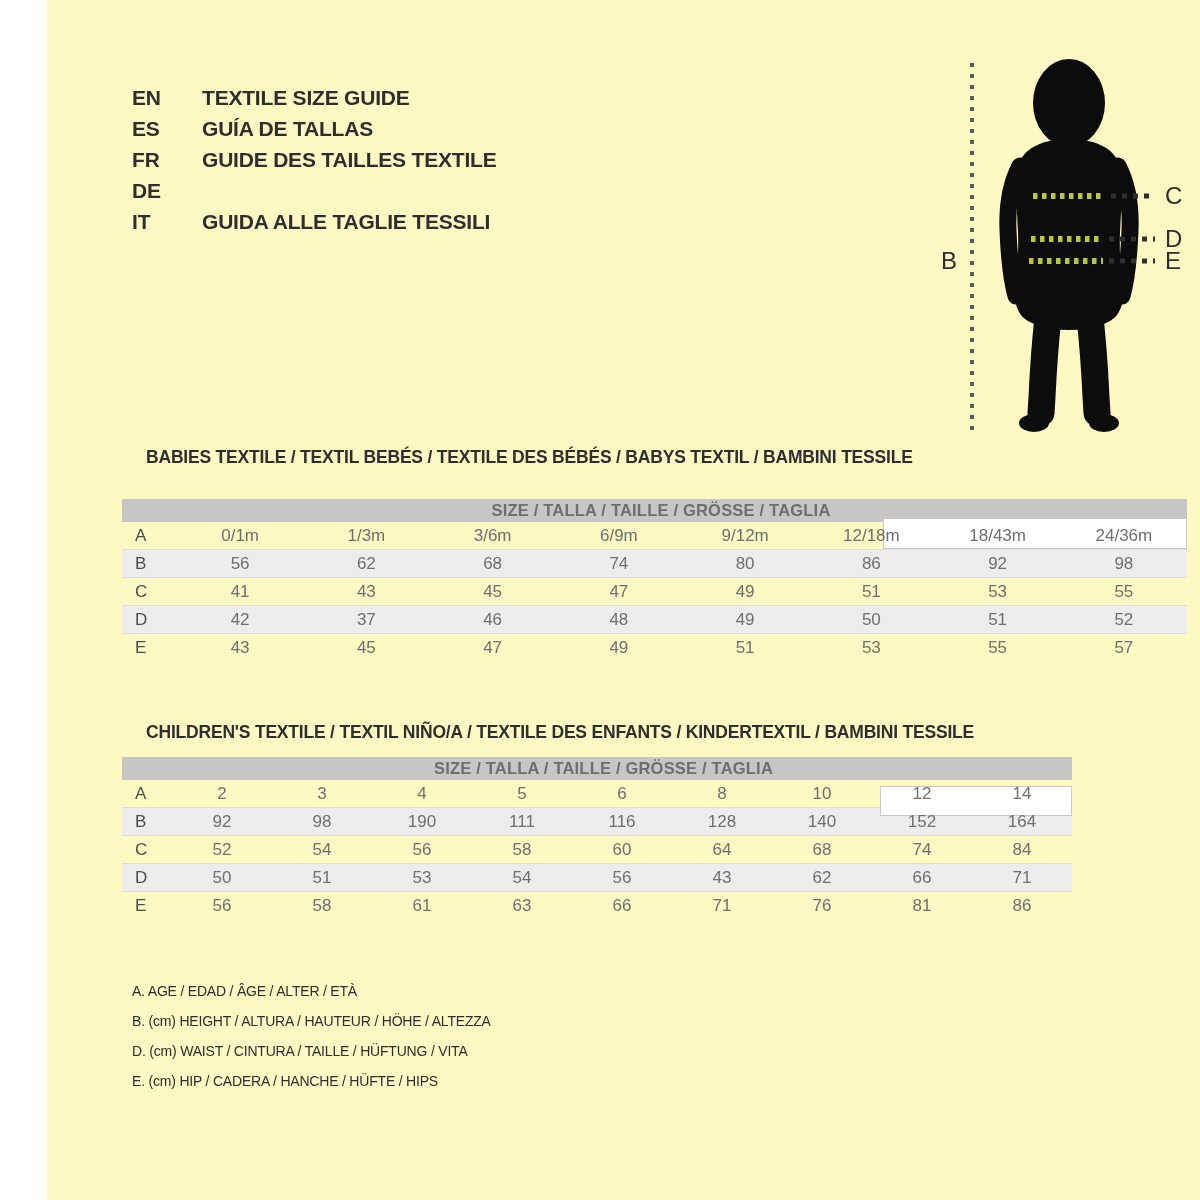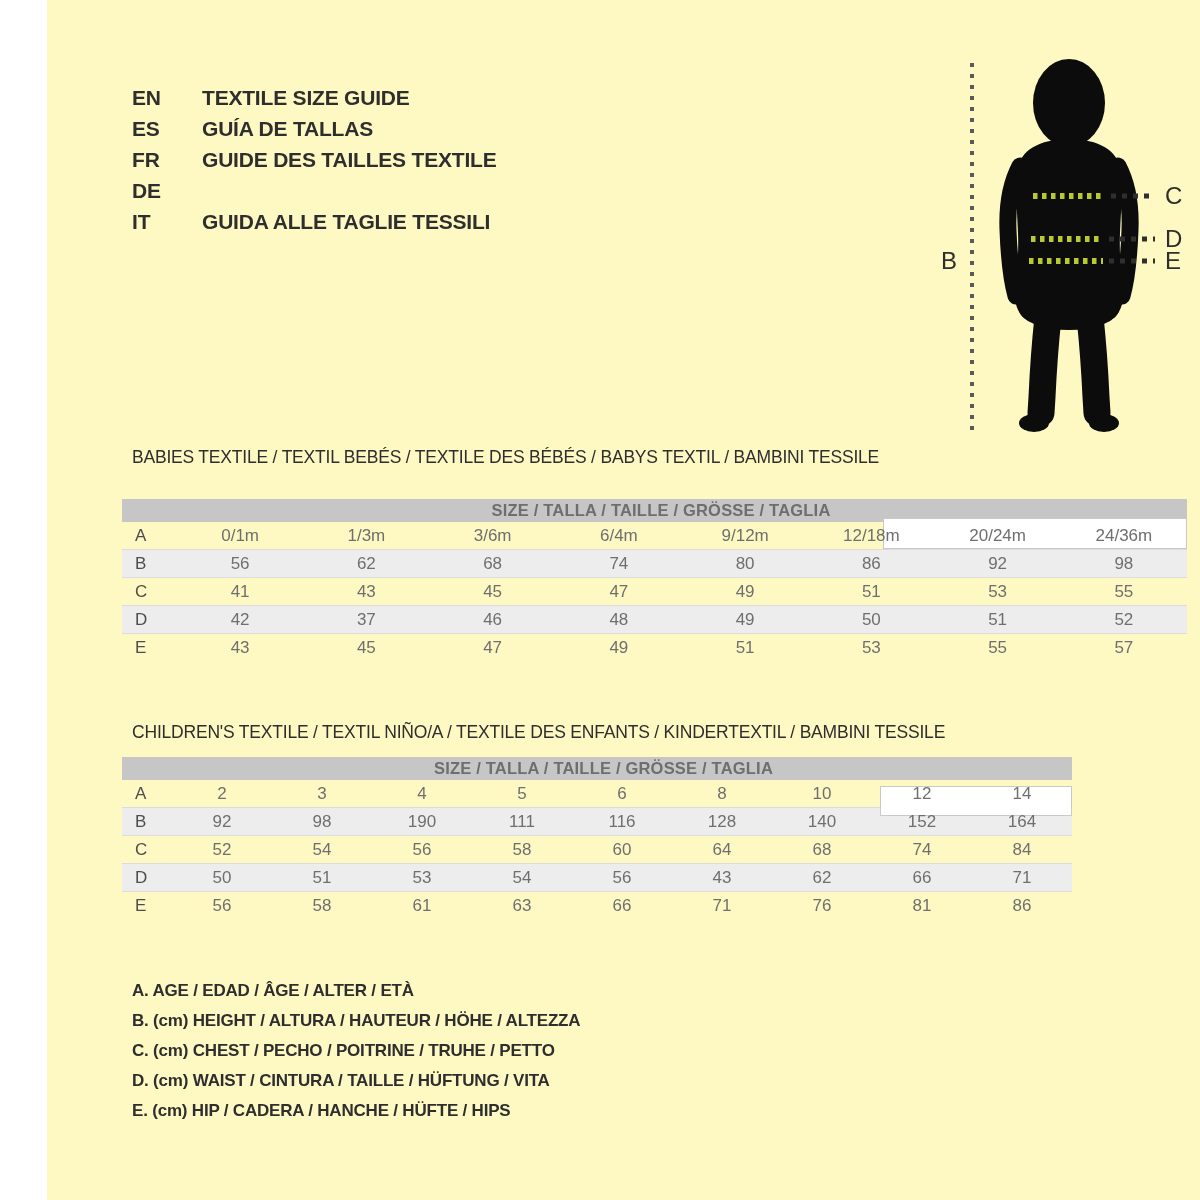--- a/index.html
+++ b/index.html
@@ -5,42 +5,42 @@
   html,body{margin:0;padding:0;background:#fff;}
   #canvas{
     position:relative;width:1180px;height:1200px;background:#fef9c3;
     font-family:"Liberation Sans",sans-serif;color:#2f2f2f;overflow:hidden;margin-left:47px;
   }
   
   .lang-block{position:absolute;left:85px;top:82px;}
   .lang-row{display:grid;grid-template-columns:70px auto;line-height:31px;
     font-size:21px;font-weight:700;letter-spacing:-0.2px;color:#2e2e2e;}
   
-  .section-title{position:absolute;left:85px;font-size:17.5px;font-weight:400;
+  .section-title{position:absolute;left:99px;font-size:17.5px;font-weight:700;
     letter-spacing:-0.2px;color:#2e2e2e;white-space:nowrap;}
   
   .size-table{position:absolute;left:75px;}
   .t-head{height:23px;line-height:23px;background:#c6c6c6;color:#6e6e6e;
     font-size:16.5px;font-weight:700;padding-left:13px;letter-spacing:0.2px;text-align:center;}
   .t-row{display:grid;height:28px;box-sizing:border-box;align-items:center;
     border-bottom:1px solid #dcdcdc;}
   .t-row:last-child{border-bottom:none;}
   .t-row.striped{background:#ededed;}
   .babies-table .t-row{grid-template-columns:55px repeat(8,1fr);}
   .children-table .t-row{grid-template-columns:50px repeat(9,1fr);}
   .t-label{padding-left:13px;font-size:17px;font-weight:500;color:#4d4d4d;
     position:relative;z-index:2;}
   .t-cell{text-align:center;font-size:17px;font-weight:500;color:#6f6f6f;
     position:relative;z-index:2;}
   
   .hl-box{position:absolute;background:#ffffff;border:1px solid #c9c9c9;
     box-sizing:border-box;z-index:1;}
   
   .legend-block{position:absolute;left:85px;top:976px;}
-  .legend-line{font-size:17px;font-weight:700;line-height:30px;
+  .legend-line{font-size:14px;font-weight:400;line-height:30px;
     letter-spacing:-0.2px;color:#2e2e2e;white-space:nowrap;}
   
   .figure-svg{position:absolute;left:870px;top:45px;width:280px;height:400px;}
   .figure-svg text{font-family:"Liberation Sans",sans-serif;font-size:24px;
     font-weight:500;fill:#2e2e2e;}
 </style>
 </head>
 <body>
 
 <div id="canvas">
@@ -103,24 +103,24 @@
   </svg>
 
   <div class="section-title" style="top:447px;">BABIES TEXTILE / TEXTIL BEBÉS / TEXTILE DES BÉBÉS / BABYS TEXTIL  / BAMBINI TESSILE</div>
   <div class="size-table babies-table" style="top:499px;width:1065px;">
     <div class="t-head">SIZE / TALLA / TAILLE / GRÖSSE / TAGLIA</div>
   <div class="t-row">
         <div class="t-label">A</div>
         <div class="t-cell">0/1m</div>
         <div class="t-cell">1/3m</div>
         <div class="t-cell">3/6m</div>
-        <div class="t-cell">6/4m</div>
+        <div class="t-cell">6/9m</div>
         <div class="t-cell">9/12m</div>
         <div class="t-cell">12/18m</div>
-        <div class="t-cell">20/24m</div>
+        <div class="t-cell">18/43m</div>
         <div class="t-cell">24/36m</div>
       </div>
       <div class="t-row striped">
         <div class="t-label">B</div>
         <div class="t-cell">56</div>
         <div class="t-cell">62</div>
         <div class="t-cell">68</div>
         <div class="t-cell">74</div>
         <div class="t-cell">80</div>
         <div class="t-cell">86</div>
@@ -225,18 +225,17 @@
         <div class="t-cell">76</div>
         <div class="t-cell">81</div>
         <div class="t-cell">86</div>
       </div>
     </div>
   <div class="hl-box" style="left:833px;top:786px;width:192px;height:30px;"></div>
 
   <div class="legend-block">
     <div class="legend-line">A. AGE / EDAD / ÂGE / ALTER / ETÀ</div>
     <div class="legend-line">B. (cm) HEIGHT / ALTURA / HAUTEUR / HÖHE / ALTEZZA</div>
-    <div class="legend-line">C. (cm) CHEST / PECHO / POITRINE / TRUHE / PETTO</div>
     <div class="legend-line">D. (cm) WAIST / CINTURA / TAILLE / HÜFTUNG / VITA</div>
     <div class="legend-line">E. (cm) HIP / CADERA / HANCHE / HÜFTE / HIPS</div>
   </div>
 
 </div>
 
 </body></html>

